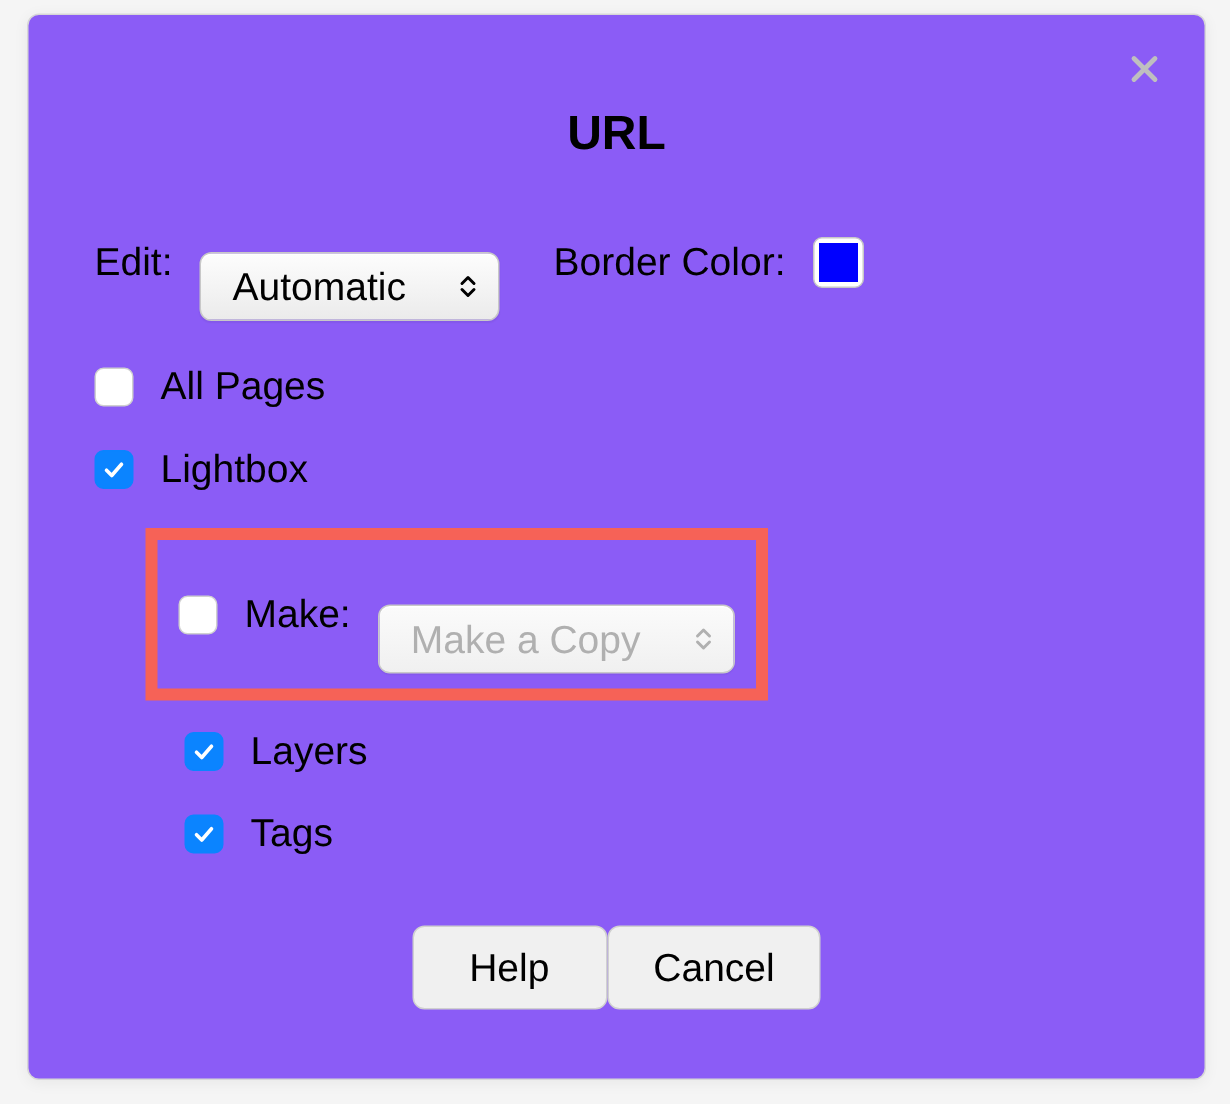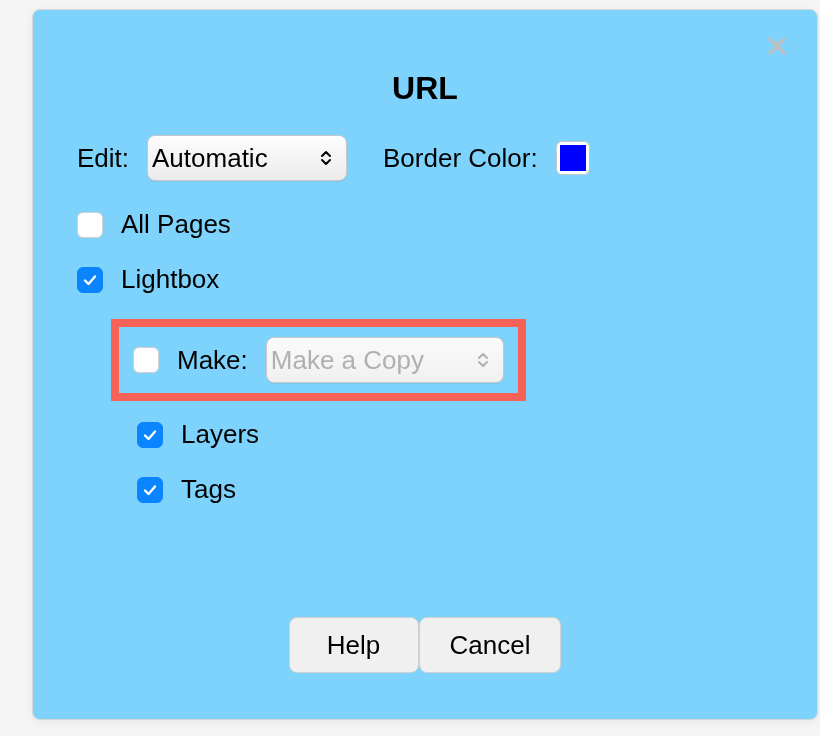--- a/index.html
+++ b/index.html
@@ -7,25 +7,25 @@
     margin: 0;
     padding: 0;
     width: 820px;
     height: 736px;
     font-family: -apple-system, BlinkMacSystemFont, "Helvetica Neue", Arial, sans-serif;
     background: #f5f5f5;
     color: #000;
   }
   .dialog {
     position: absolute;
-    left: 32px;
+    left: 18px;
     top: 9px;
     width: 786px;
     height: 711px;
-    background: #7dd3fc;
+    background: #8b5cf6;
     border: 1px solid #d7d7d7;
     border-radius: 8px;
     box-shadow: 0 2px 10px rgba(0,0,0,0.06);
   }
   .close-icon {
     position: absolute;
     top: 24px;
     right: 28px;
     width: 24px;
     height: 24px;
@@ -54,24 +54,25 @@
   }
 
   .select {
     display: inline-flex;
     align-items: center;
     justify-content: space-between;
     height: 46px;
     border: 1px solid #c8c8c8;
     border-radius: 8px;
     background: linear-gradient(#fdfdfd, #ebebeb);
-    padding: 0 14px 0 4px;
+    padding: 0 14px 0 21px;
     font-size: 26px;
     cursor: pointer;
     box-shadow: inset 0 1px 0 #fff, 0 1px 1px rgba(0,0,0,0.05);
+    margin-top: 33px;
   }
   .select.disabled {
     color: #b0b0b0;
     background: linear-gradient(#fbfbfb, #f0f0f0);
     cursor: default;
   }
   .chev-stack {
     margin-left: 14px;
     display: inline-flex;
     flex-direction: column;

